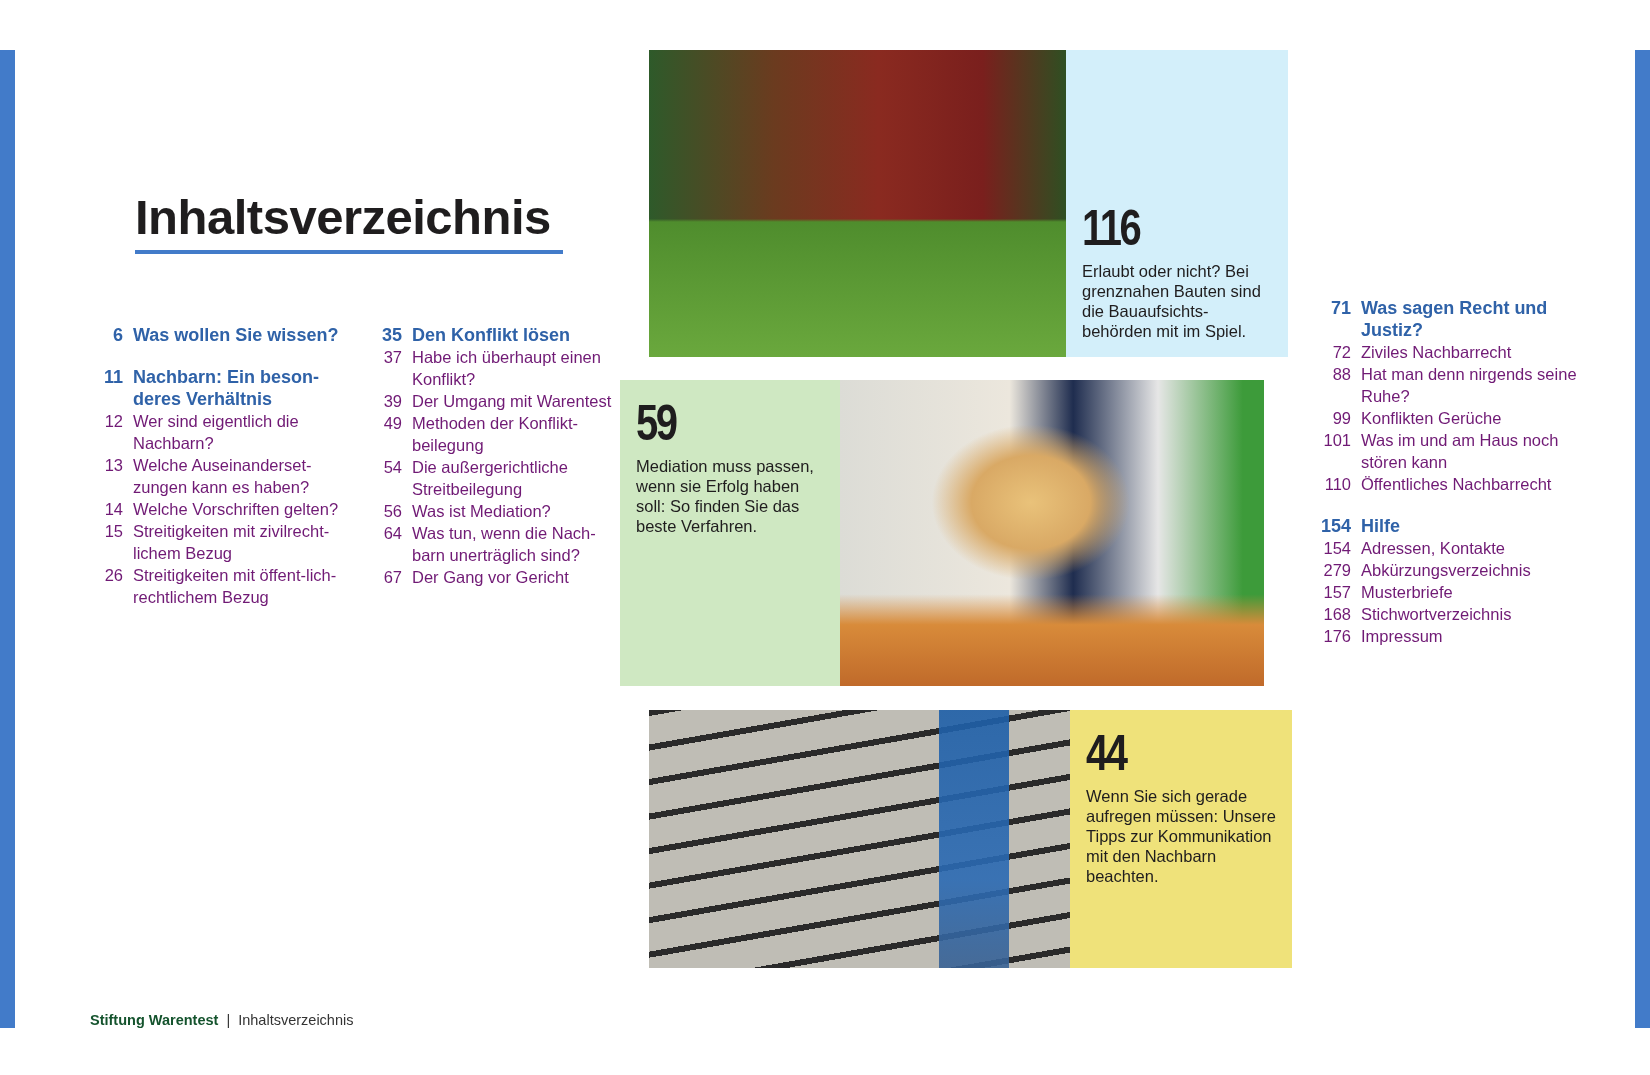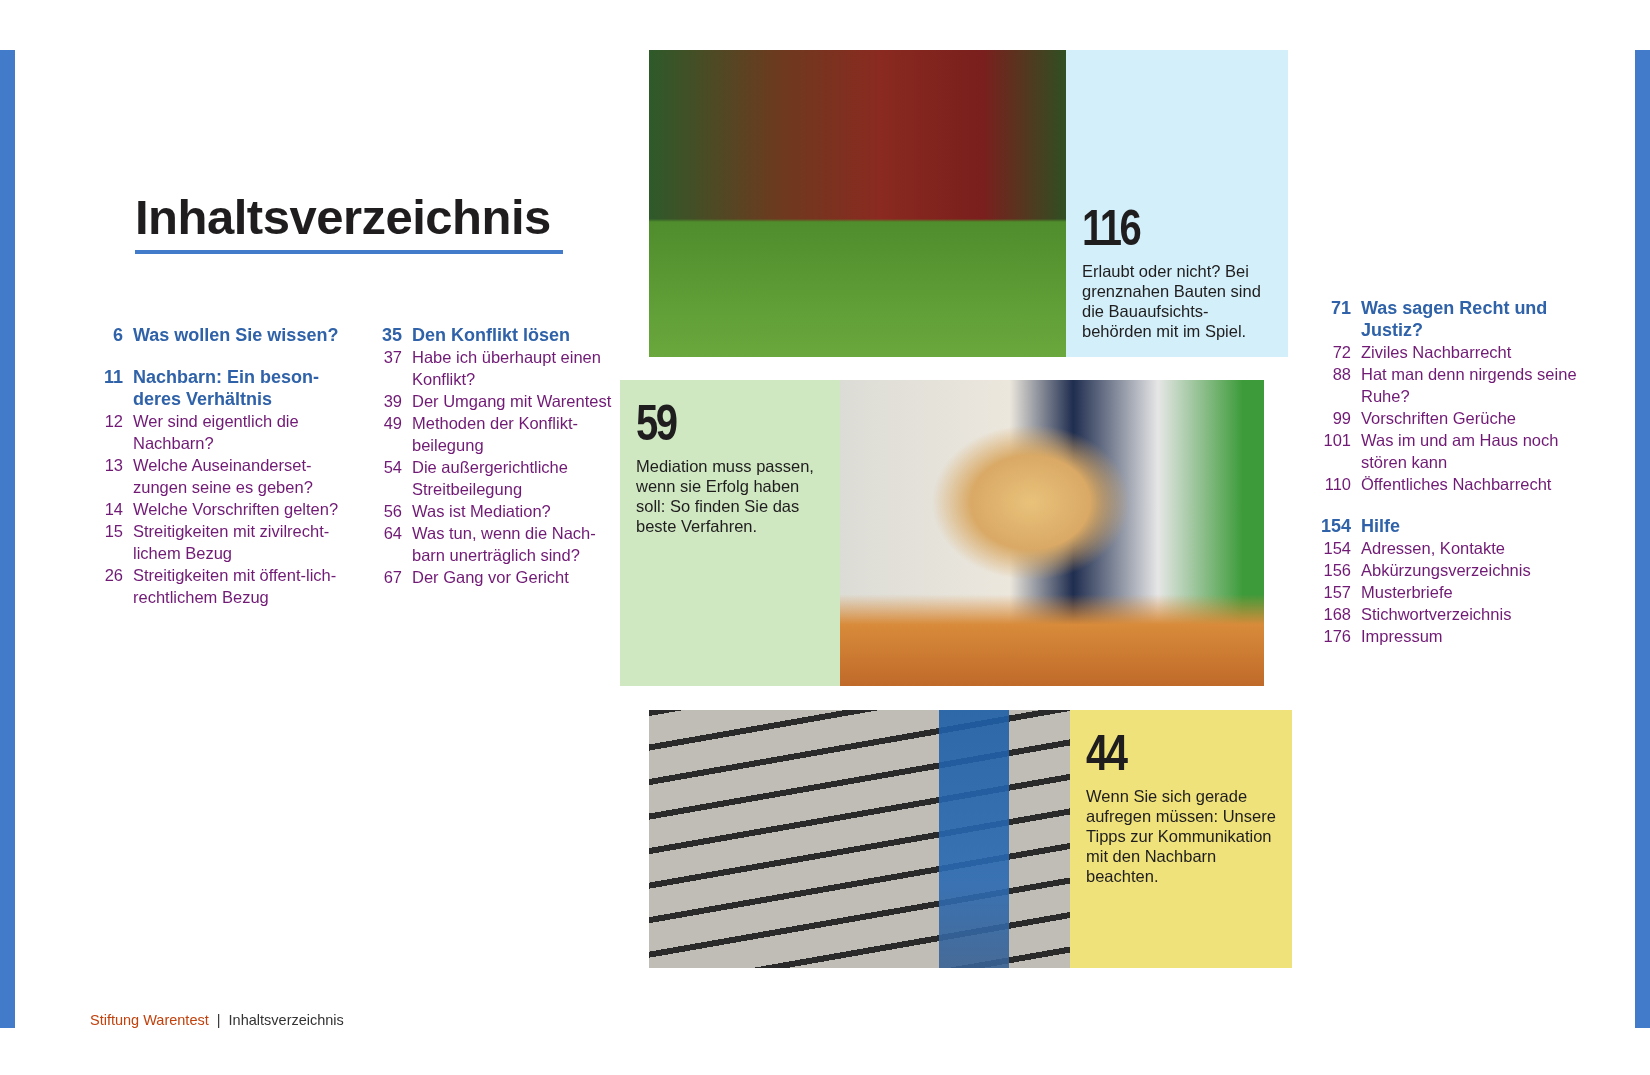--- a/index.html
+++ b/index.html
@@ -50,21 +50,21 @@
 
   .p3 { left:649px; top:710px; width:643px; height:258px; }
   .p3 .photo { left:0; top:0; width:421px; height:285px;
     background:
       repeating-linear-gradient(170deg, #2a2a2a 0 6px, #bfbdb5 6px 34px),
       #999; }
   .p3 .photo::after { content:""; position:absolute; left:290px; top:0; width:70px; height:285px; background:linear-gradient(180deg,#1e5fa8,#2b6ab3 60%,#3d5f8a); opacity:0.9; }
   .p3 .callout { left:421px; top:0; width:222px; height:285px; background:#efe27a; padding-top:18px; }
 
   .footer { position:absolute; left:90px; top:1012px; font-size:14.5px; white-space:nowrap; }
-  .footer .brand { color:#c2410c; font-weight:normal; }
+  .footer .brand { color:#14532d; font-weight:bold; }
   .footer .sep { color:#333; padding:0 4px; }
   .footer .section { color:#333; }
 </style>
 </head>
 <body>
 
 <div class="edge-bar edge-left"></div>
 <div class="edge-bar edge-right"></div>
 
 <h1 class="page-title">Inhaltsverzeichnis</h1>
@@ -79,21 +79,21 @@
     <div class="toc-entry chapter">
       <span class="toc-num">11</span>
       <span class="toc-text">Nachbarn: Ein beson-deres Verhältnis</span>
     </div>
     <div class="toc-entry sub">
       <span class="toc-num">12</span>
       <span class="toc-text">Wer sind eigentlich die Nachbarn?</span>
     </div>
     <div class="toc-entry sub">
       <span class="toc-num">13</span>
-      <span class="toc-text">Welche Auseinanderset-zungen seine es geben?</span>
+      <span class="toc-text">Welche Auseinanderset-zungen kann es haben?</span>
     </div>
     <div class="toc-entry sub">
       <span class="toc-num">14</span>
       <span class="toc-text">Welche Vorschriften gelten?</span>
     </div>
     <div class="toc-entry sub">
       <span class="toc-num">15</span>
       <span class="toc-text">Streitigkeiten mit zivilrecht-lichem Bezug</span>
     </div>
     <div class="toc-entry sub">
@@ -143,41 +143,41 @@
     <div class="toc-entry sub">
       <span class="toc-num">72</span>
       <span class="toc-text">Ziviles Nachbarrecht</span>
     </div>
     <div class="toc-entry sub">
       <span class="toc-num">88</span>
       <span class="toc-text">Hat man denn nirgends seine Ruhe?</span>
     </div>
     <div class="toc-entry sub">
       <span class="toc-num">99</span>
-      <span class="toc-text">Vorschriften Gerüche</span>
+      <span class="toc-text">Konflikten Gerüche</span>
     </div>
     <div class="toc-entry sub">
       <span class="toc-num">101</span>
       <span class="toc-text">Was im und am Haus noch stören kann</span>
     </div>
     <div class="toc-entry sub">
       <span class="toc-num">110</span>
       <span class="toc-text">Öffentliches Nachbarrecht</span>
     </div>
     <div class="gap"></div>
     <div class="toc-entry chapter">
       <span class="toc-num">154</span>
       <span class="toc-text">Hilfe</span>
     </div>
     <div class="toc-entry sub">
       <span class="toc-num">154</span>
       <span class="toc-text">Adressen, Kontakte</span>
     </div>
     <div class="toc-entry sub">
-      <span class="toc-num">156</span>
+      <span class="toc-num">279</span>
       <span class="toc-text">Abkürzungsverzeichnis</span>
     </div>
     <div class="toc-entry sub">
       <span class="toc-num">157</span>
       <span class="toc-text">Musterbriefe</span>
     </div>
     <div class="toc-entry sub">
       <span class="toc-num">168</span>
       <span class="toc-text">Stichwortverzeichnis</span>
     </div>

